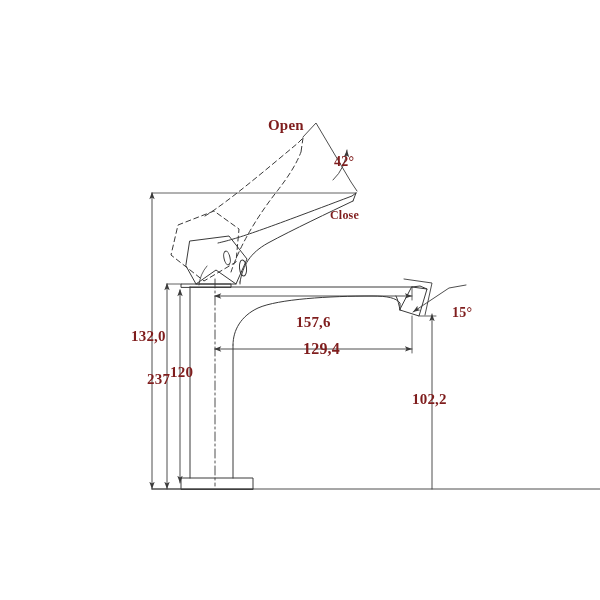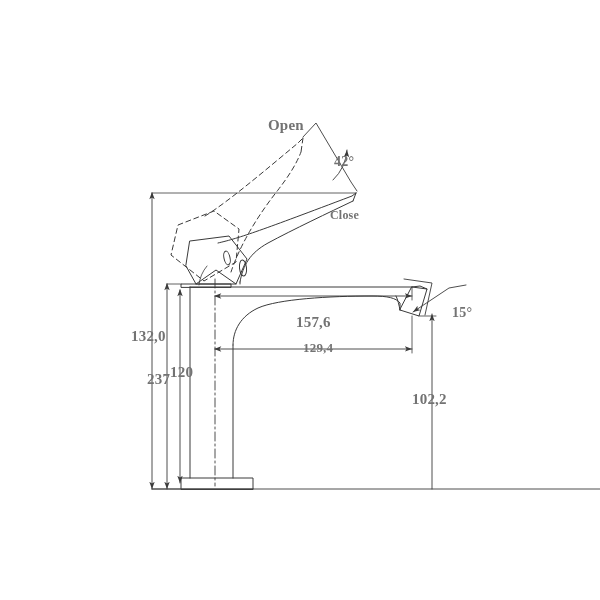--- a/index.html
+++ b/index.html
@@ -15,27 +15,27 @@
     position:absolute;left:0;top:0;width:600px;height:600px;
   }
   svg.drawing{
     position:absolute;left:0;top:0;width:600px;height:600px;
     display:block;
   }
   .dimtext{
     position:absolute;
     font-family:"Liberation Serif", serif;
     font-weight:bold;
-    color:#737373;
+    color:#7f1d1d;
     white-space:nowrap;
     line-height:1;
     letter-spacing:0.2px;
   }
   .t-1576{ left:296px; top:288px; font-size:15px;margin-top:27px; }
-  .t-1294{ left:303px; top:341px; font-size:13px; }
+  .t-1294{ left:303px; top:341px; font-size:16px; }
   .t-1022{ left:412px; top:392px; font-size:15px; }
   .t-1864{ left:131px; top:329px; font-size:15px; }
   .t-126 { left:147px;  top:372px; font-size:15px; }
   .t-120 { left:170px; top:365px; font-size:15px; }
   .t-open{ left:268px; top:118px; font-size:15px; }
   .t-close{left:330px; top:209px; font-size:12px;text-align:right; }
   .t-25  { left:334px; top:155px; font-size:14px; }
   .t-15  { left:452px; top:282px; font-size:14px;margin-top:24px; }
 </style>
 </head>

